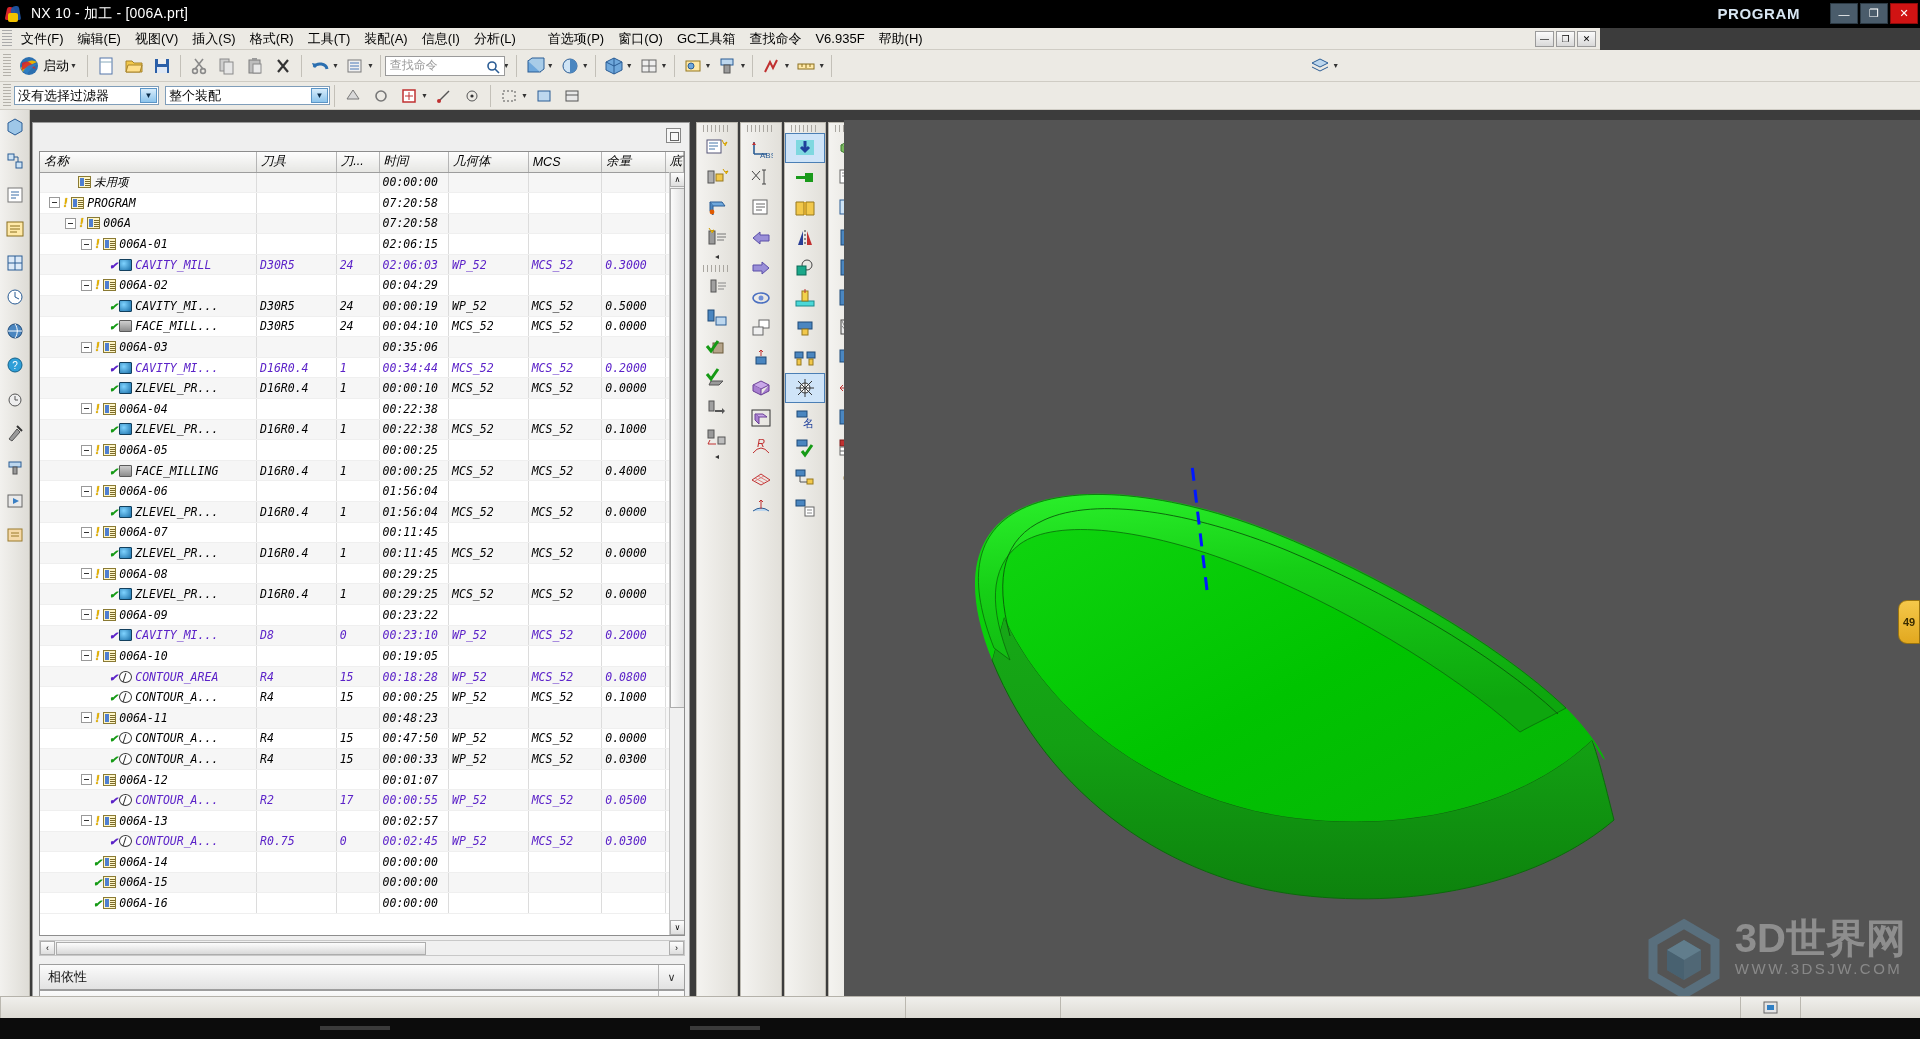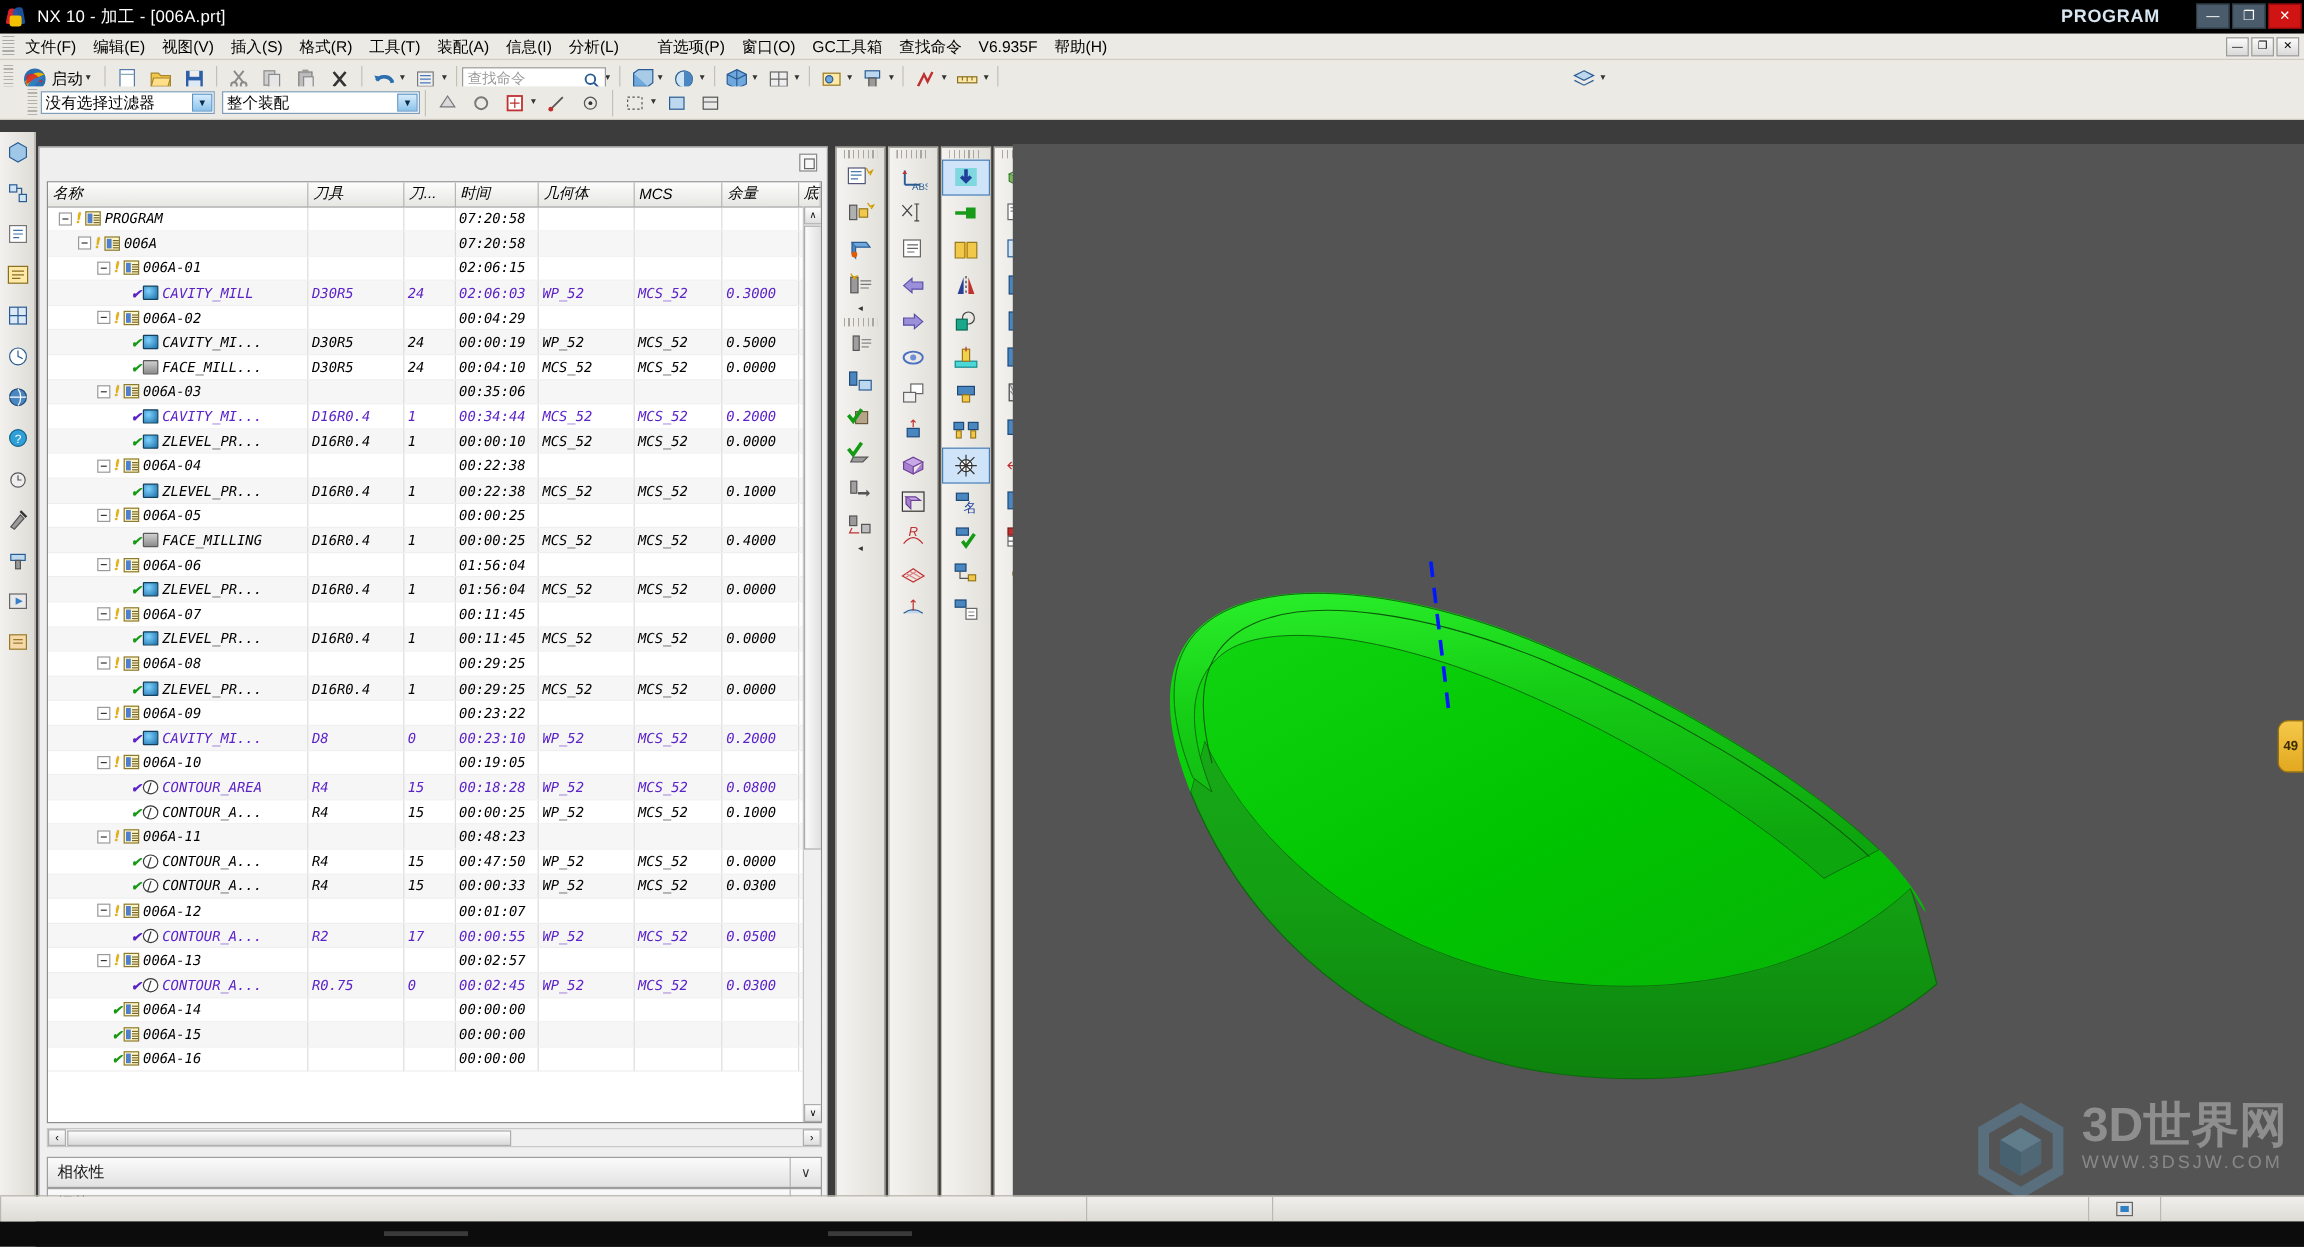--- a/index.html
+++ b/index.html
@@ -29,36 +29,36 @@
   }
   .wbtns { position:absolute; right:2px; top:3px; display:flex; gap:2px; }
   .wbtn {
     width:28px; height:21px; background:#4a5c6b; color:#fff; font-size:11px;
     display:flex; align-items:center; justify-content:center; border:1px solid #2c3a45;
   }
   .wbtn.close { background:#d01313; border-color:#8e0b0b; }
 
   
   .menubar {
-    position:absolute; left:0; top:28px; width:1920px; height:22px;
+    position:absolute; left:0; top:28px; width:1600px; height:22px;
     background:#eceae4; display:flex; align-items:center;
     font-size:13px; color:#000; border-bottom:1px solid #cfccc4;
   }
   .menubar .grip { width:10px; height:18px; margin-left:2px; margin-right:2px;
     background: repeating-linear-gradient(to bottom,#aaa 0 1px,transparent 1px 3px);}
   .menu-item { padding:1px 7px; white-space:nowrap; cursor:default; }
   .menu-sp { width:18px; }
 
   
   .toolbar {
     position:absolute; left:0; width:1920px; background:#eceae4;
     display:flex; align-items:center; border-bottom:1px solid #cfccc4;
   }
   .tb1 { top:50px; height:32px; }
-  .tb2 { top:72px; height:28px;padding-left:20px; }
+  .tb2 { top:82px; height:28px; }
   .tgrip { width:8px; height:24px; margin:0 3px;
     background: repeating-linear-gradient(to bottom,#b4b1aa 0 1px,transparent 1px 3px);}
   .tbtn { width:26px; height:26px; margin:0 1px; display:flex; align-items:center;
     justify-content:center; border:1px solid transparent; border-radius:2px; }
   .tsep { width:1px; height:22px; background:#c3c0b8; margin:0 4px; }
   .tcaret { font-size:7px; color:#333; margin-left:-2px; margin-right:2px; }
   .start-btn { display:flex; align-items:center; gap:3px; padding:0 4px; font-size:13px; }
   .searchbox {
     width:120px; height:20px; border:1px solid #9a9a9a; background:#fff;
     display:flex; align-items:center; padding:0 4px; font-size:12px; color:#9b9b9b;
@@ -570,20 +570,37 @@
             <th>刀具</th>
             <th>刀...</th>
             <th>时间</th>
             <th>几何体</th>
             <th>MCS</th>
             <th>余量</th>
             <th>底</th>
           </tr>
         </thead>
         <tbody id="tree-body">
+            <tr class="alt">
+              <td class="c-name">
+                <div class="namecell">
+                  <span class="indent" style="width: 22px;"></span>
+                  <span style="width: 13px; flex: 0 0 auto;"></span>
+                  <span class="ico folder"></span>
+                  <span>未用项</span>
+                </div>
+              </td>
+              <td class="num"></td>
+              <td class="num"></td>
+              <td class="num">00:00:00</td>
+              <td class="num"></td>
+              <td class="num"></td>
+              <td class="num"></td>
+              <td class="num"></td>
+            </tr>
             <tr>
               <td class="c-name">
                 <div class="namecell">
                   <span class="indent" style="width: 6px;"></span>
                   <span class="exp"></span>
                   <span class="bang">!</span>
                   <span class="ico folder"></span>
                   <span>PROGRAM</span>
                 </div>
               </td>

